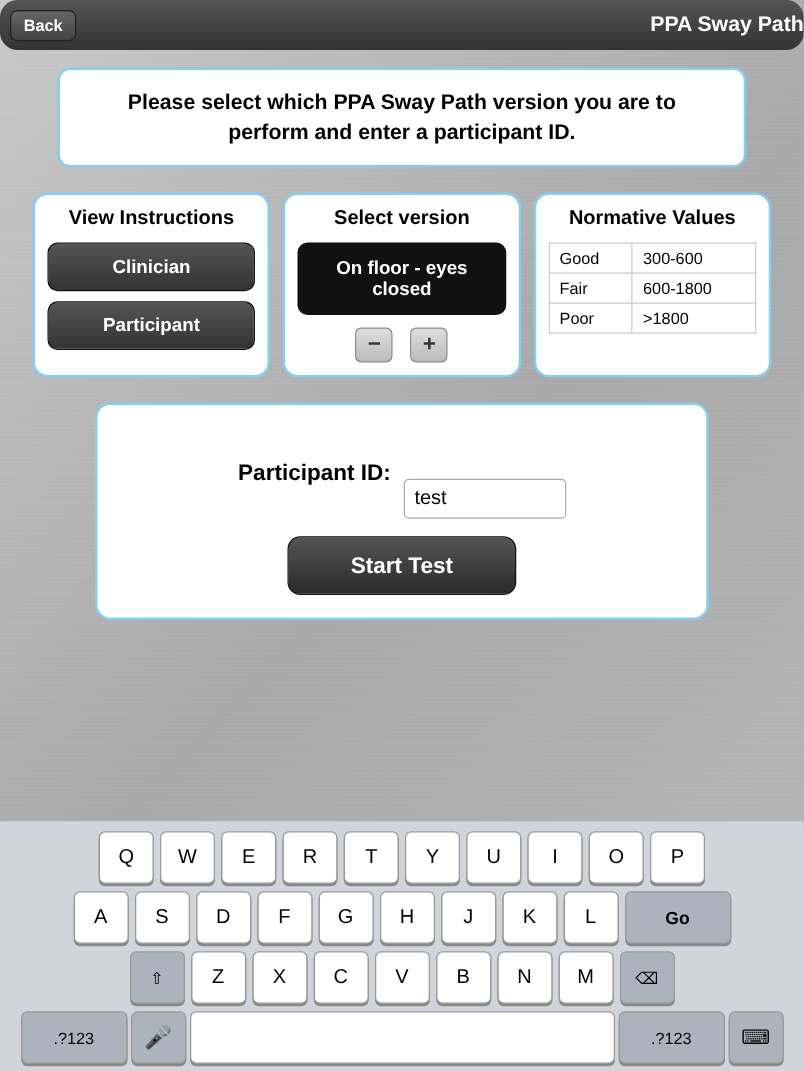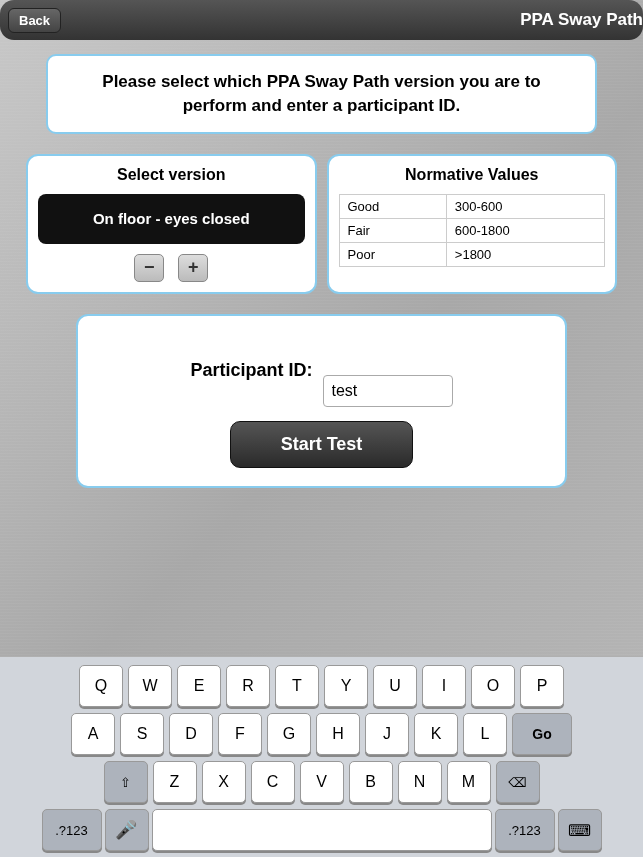--- a/index.html
+++ b/index.html
@@ -253,21 +253,21 @@
       width: 44px;
       height: 42px;
       display: flex;
       align-items: center;
       justify-content: center;
       cursor: pointer;
       user-select: none;
     }
 
     .key-wide {
-      width: 60px;
+      width: 85px;
     }
 
     .key-special {
       background: #adb3bc;
       color: #000;
       font-size: 13px;
     }
 
     .key-delete {
       background: #adb3bc;
@@ -339,20 +339,27 @@
 </div>
 
 <div class="content">
 
   <div class="instruction-box">
     <span>Please select which PPA Sway Path version you are to perform and enter a participant ID.</span>
   </div>
 
   <div class="panels-row">
 
+    <div class="panel">
+      <div class="panel-title">View Instructions</div>
+      <div class="panel-instructions">
+        <button class="instr-btn">Clinician</button>
+        <button class="instr-btn">Participant</button>
+      </div>
+    </div>
 
     <div class="panel">
       <div class="panel-title">Select version</div>
       <div class="version-display">On floor - eyes closed</div>
       <div class="version-controls">
         <button class="stepper-btn">−</button>
         <button class="stepper-btn">+</button>
       </div>
     </div>
 

